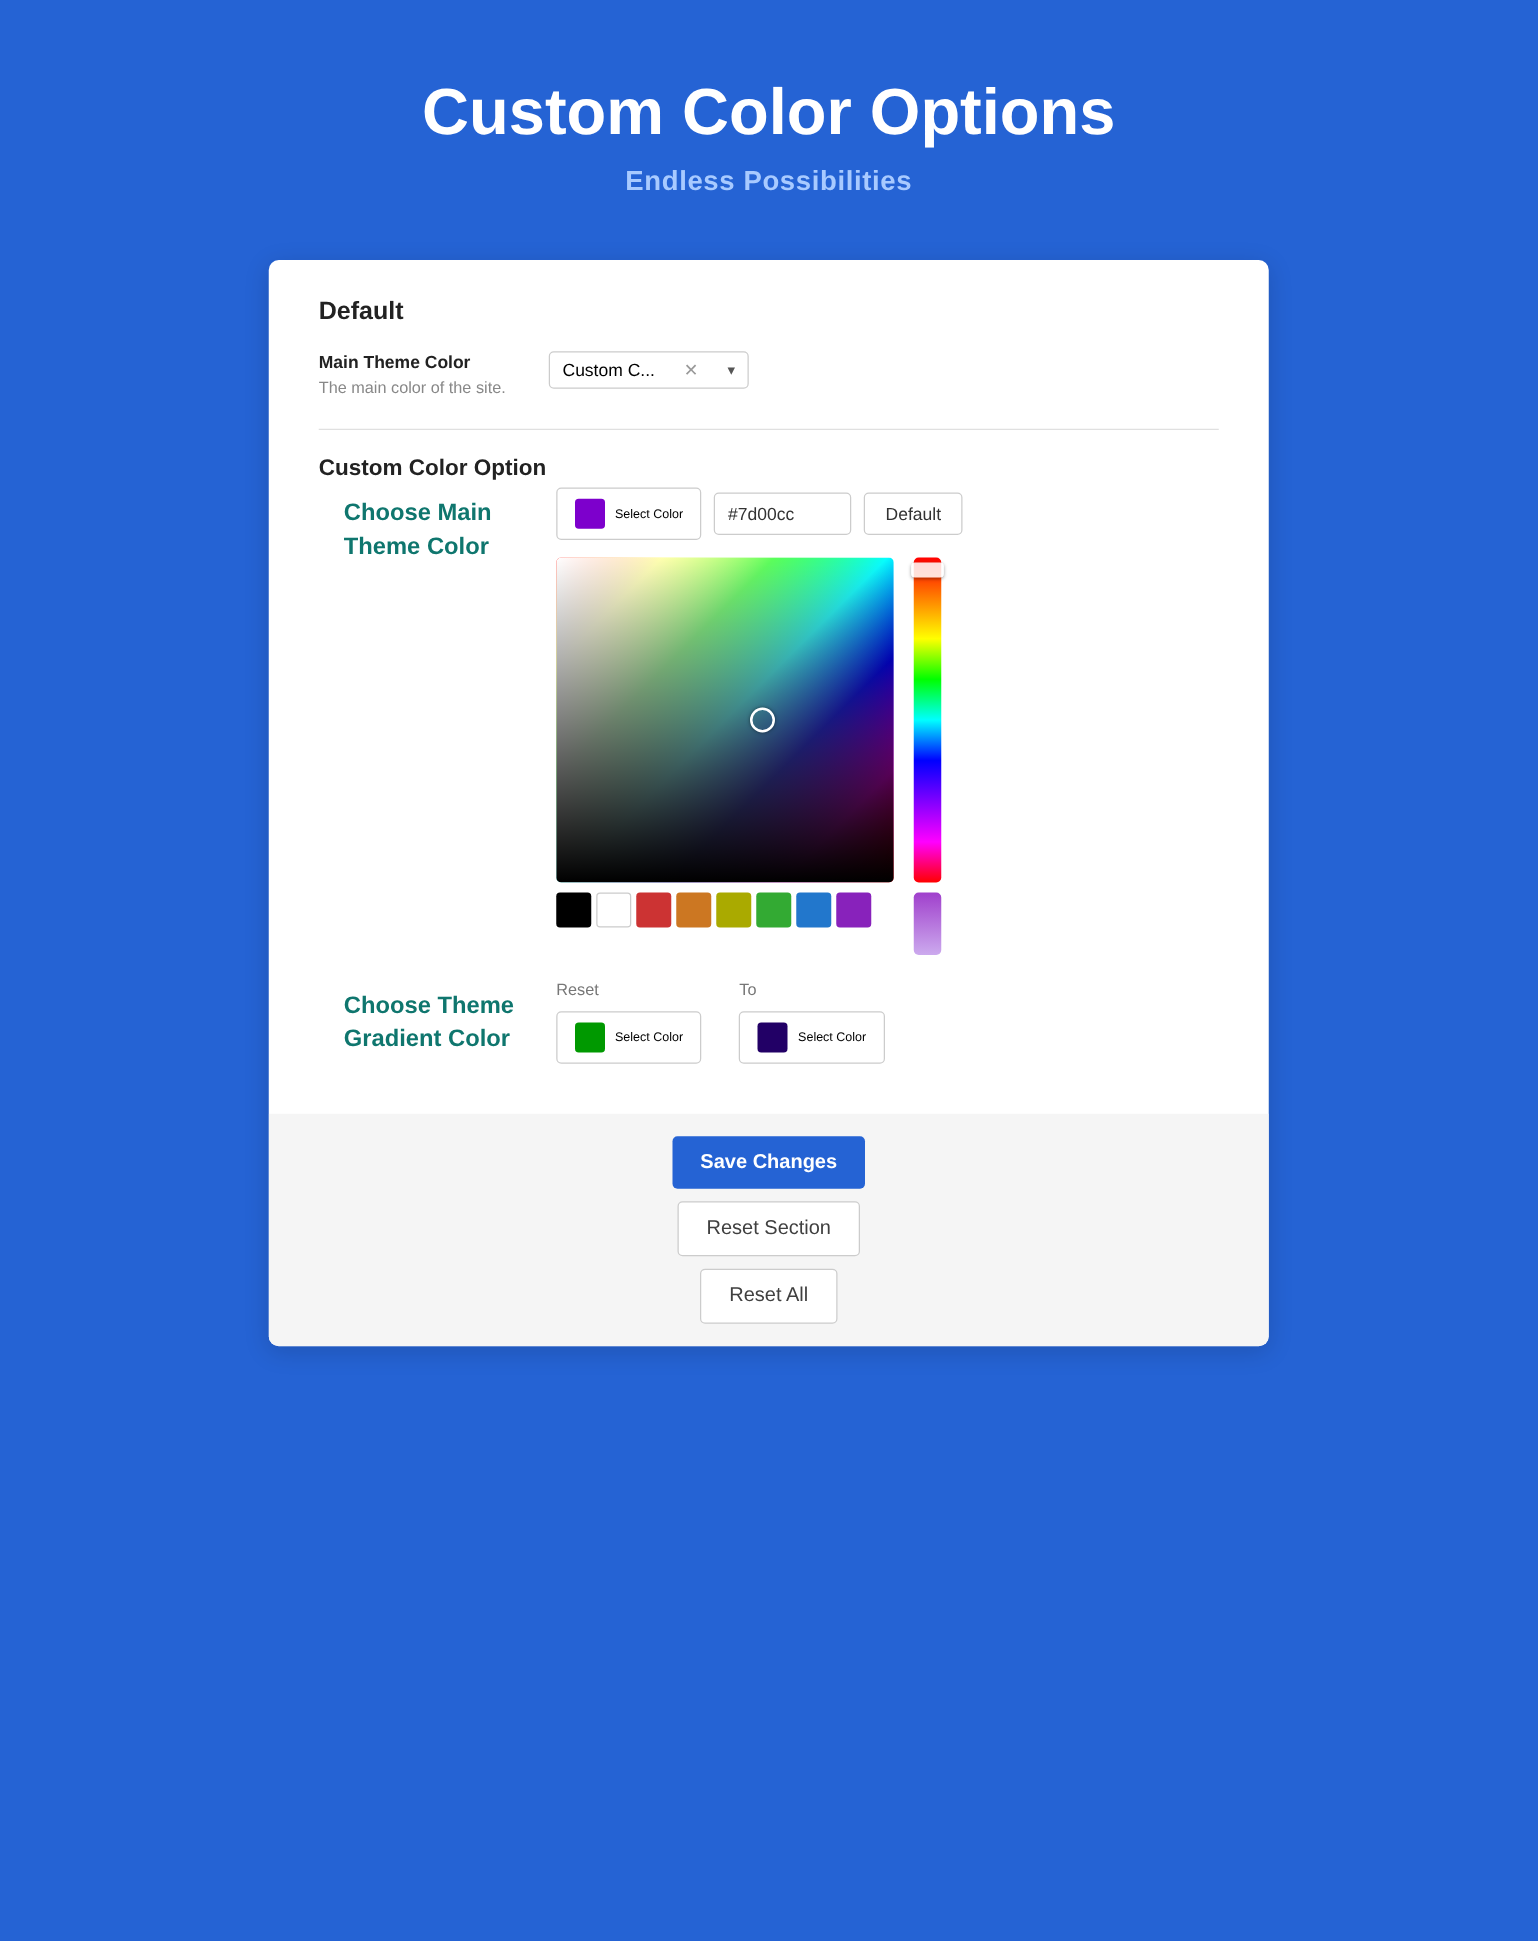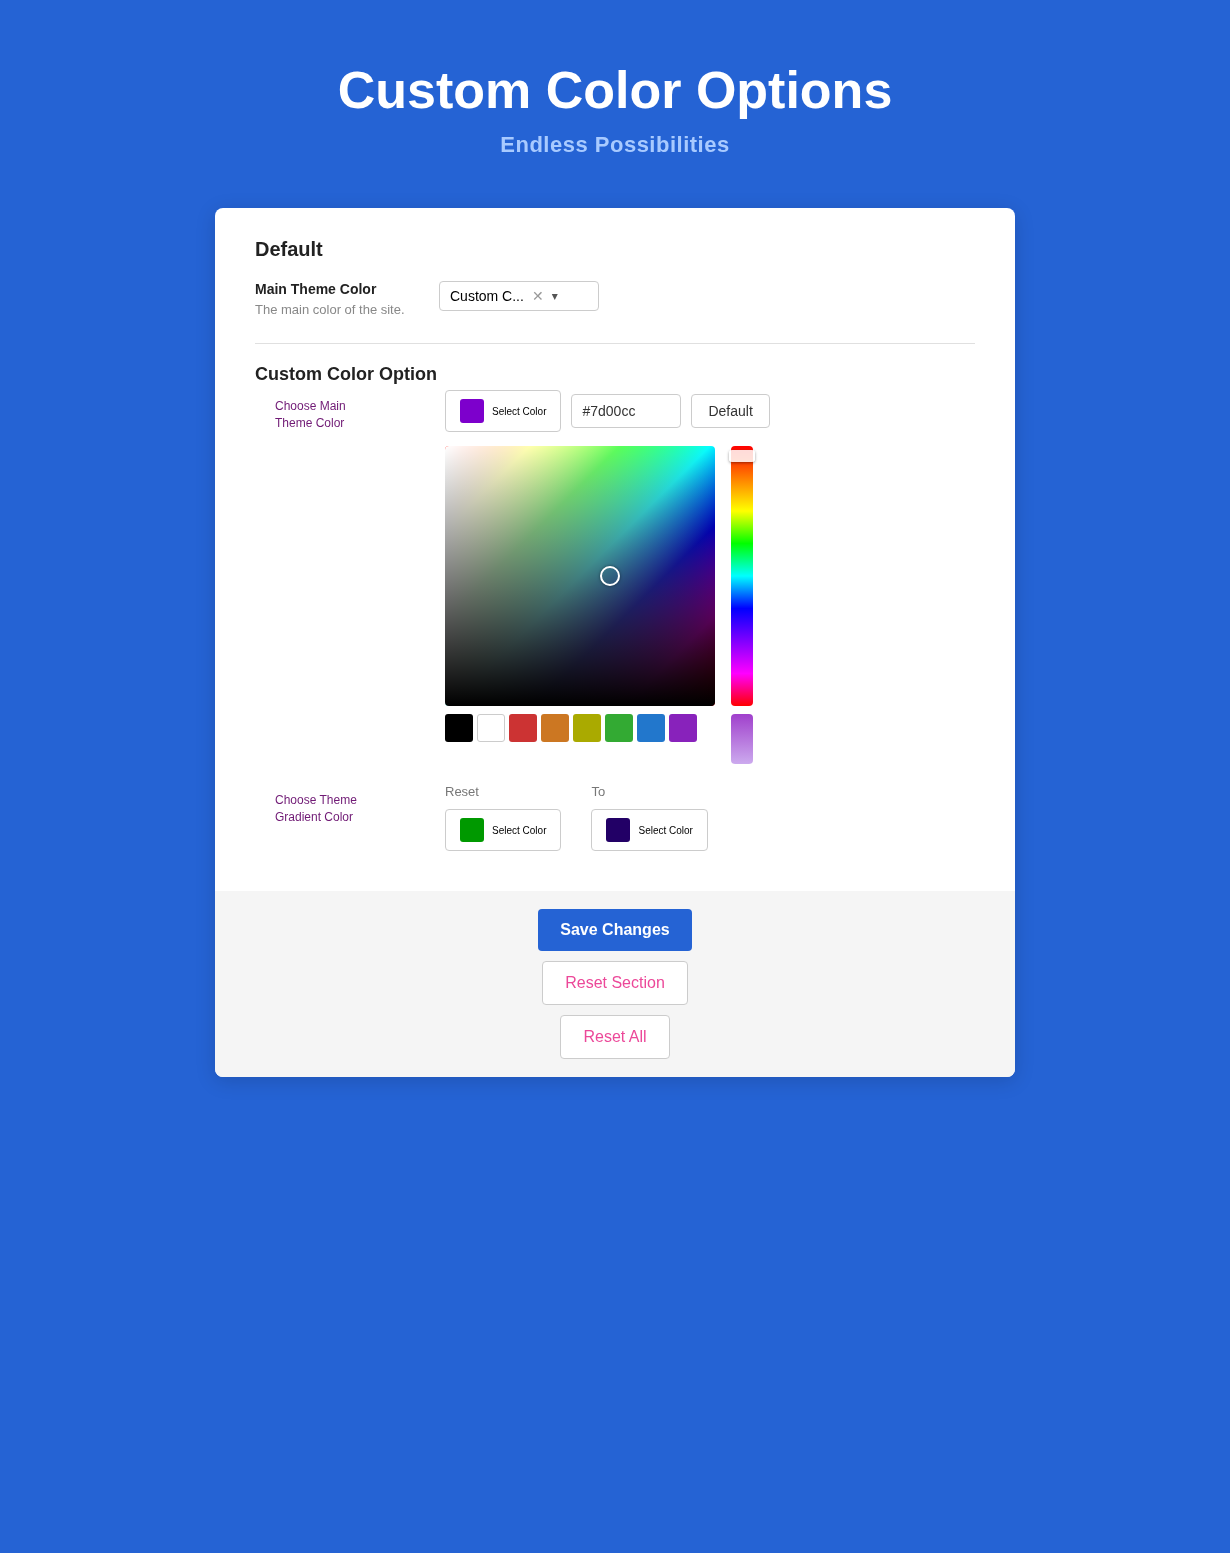--- a/index.html
+++ b/index.html
@@ -69,20 +69,21 @@
       display: flex;
       align-items: center;
       border: 1px solid #ccc;
       border-radius: 4px;
       padding: 6px 10px;
       font-size: 14px;
       background: #fff;
       cursor: pointer;
       gap: 8px;
       min-width: 160px;
+      justify-content: space-between;
     }
     .select-control .x-btn {
       color: #999;
       font-size: 14px;
       cursor: pointer;
     }
     .select-control .arrow {
       color: #555;
       font-size: 12px;
     }
@@ -100,23 +101,23 @@
     .color-picker-section {
       padding-left: 20px;
     }
     .color-row {
       display: flex;
       align-items: flex-start;
       gap: 30px;
       margin-bottom: 20px;
     }
     .color-row-label {
-      font-size: 12px;
-      font-weight: 400;
-      color: #701a75;
+      font-size: 19px;
+      font-weight: 700;
+      color: #0f766e;
       min-width: 140px;
       line-height: 1.4;
       padding-top: 8px;
     }
     .color-controls {
       flex: 1;
     }
     .color-btn-row {
       display: flex;
       align-items: center;
@@ -251,21 +252,21 @@
       color: #fff;
       border: none;
       border-radius: 4px;
       padding: 12px 22px;
       font-size: 16px;
       font-weight: 600;
       cursor: pointer;
     }
     .btn-secondary {
       background: #fff;
-      color: #ec4899;
+      color: #404040;
       border: 1px solid #ccc;
       border-radius: 4px;
       padding: 12px 22px;
       font-size: 16px;
       cursor: pointer;
     }
 
     
     .saturation-canvas {
       position: relative;

